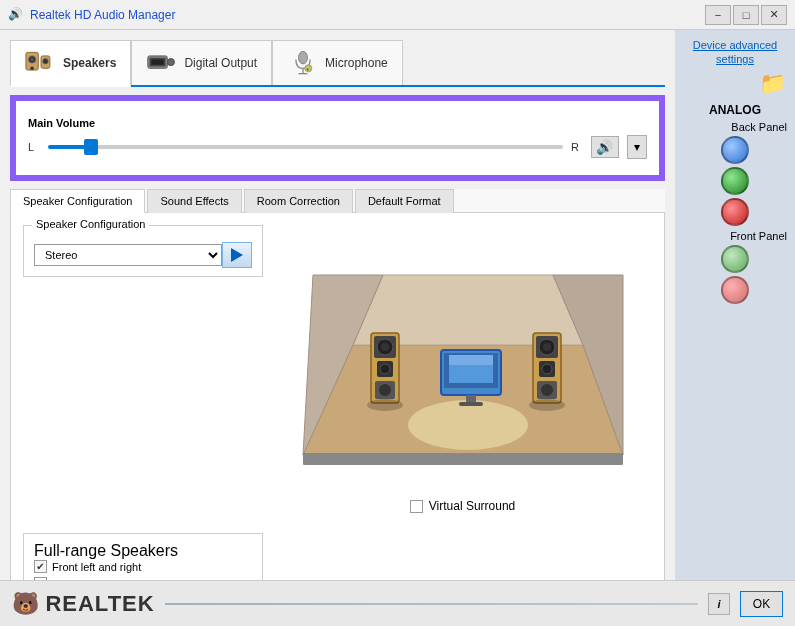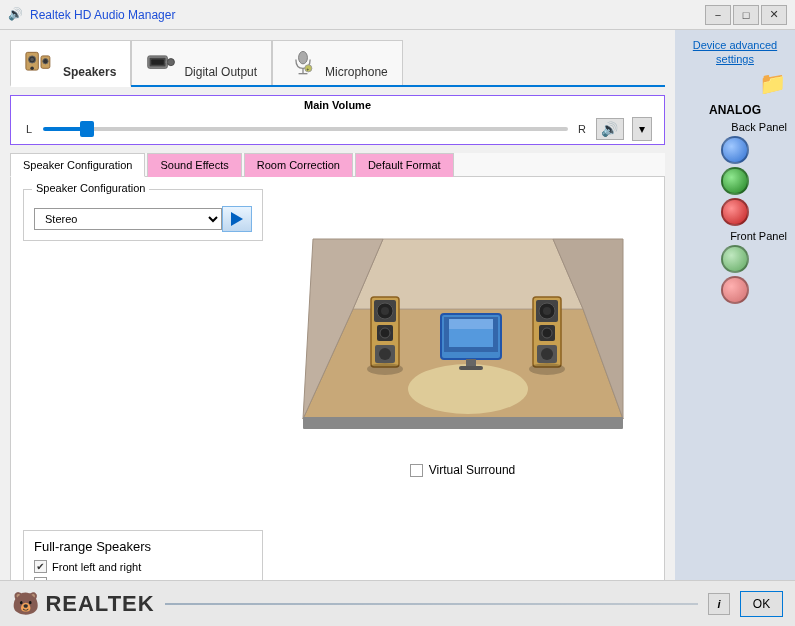--- a/index.html
+++ b/index.html
@@ -40,45 +40,44 @@
     }
 
     
     .device-tabs {
       display: flex;
       gap: 0;
       border-bottom: 2px solid #0078d7;
     }
     .device-tab {
       display: flex;
-      align-items: flex-end;
+      align-items: center;
       gap: 6px;
       padding: 6px 14px;
       border: 1px solid #ccc;
       border-bottom: none;
       background: #f8f8f8;
       cursor: pointer;
       font-size: 12px;
       color: #333;
     }
     .device-tab.active {
       background: white;
       border-bottom: 2px solid white;
       margin-bottom: -2px;
       z-index: 1;
       font-weight: 600;
     }
     .tab-icon { width: 32px; height: 32px; display: flex; align-items: center; justify-content: center; }
 
     
     .volume-section {
-      border: 1px solid #8b5cf6;
-      padding: 3px 12px;
-      background: white;
-      text-align: center;
+      border: 6px solid #8b5cf6;
+      padding: 16px 12px;
+      background: white;
     }
     .volume-label { font-size: 11px; font-weight: 600; margin-bottom: 6px; }
     .volume-row {
       display: flex;
       align-items: center;
       gap: 8px;
     }
     .lr-label { font-size: 11px; color: #333; width: 12px; }
     .volume-slider {
       flex: 1;
@@ -124,21 +123,21 @@
     
     .sub-tabs {
       display: flex;
       border-bottom: 1px solid #ccc;
       background: #f8f8f8;
     }
     .sub-tab {
       padding: 5px 12px;
       border: 1px solid #ccc;
       border-bottom: none;
-      background: #f9a8d4;
+      background: #e5e5e5;
       cursor: pointer;
       font-size: 11px;
       margin-right: 2px;
       margin-bottom: -1px;
     }
     .sub-tab.active {
       background: white;
       border-bottom: 1px solid white;
       z-index: 1;
     }
@@ -230,21 +229,21 @@
     }
     .checkbox.checked { background: #f5f5f5; }
     .checkmark { font-size: 10px; color: #333; }
 
     
     .fullrange-group {
       border: 1px solid #ccc;
       padding: 8px 10px;
       margin-top: auto;
     }
-    .fullrange-label { font-size: 13px; margin-bottom: 6px; }
+    .fullrange-label { font-size: 16px; }
     .checkbox-row { display: flex; align-items: center; gap: 5px; margin-bottom: 4px; font-size: 11px; }
 
     
     .right-sidebar {
       width: 120px;
       background: #d4dce8;
       padding: 8px;
       display: flex;
       flex-direction: column;
       align-items: center;

